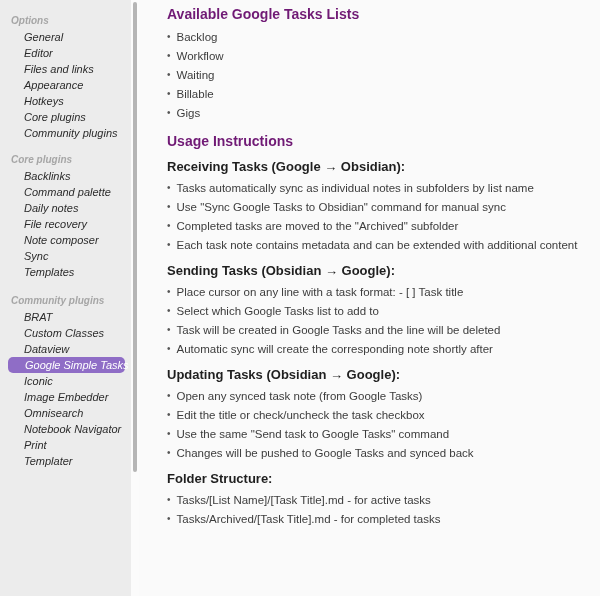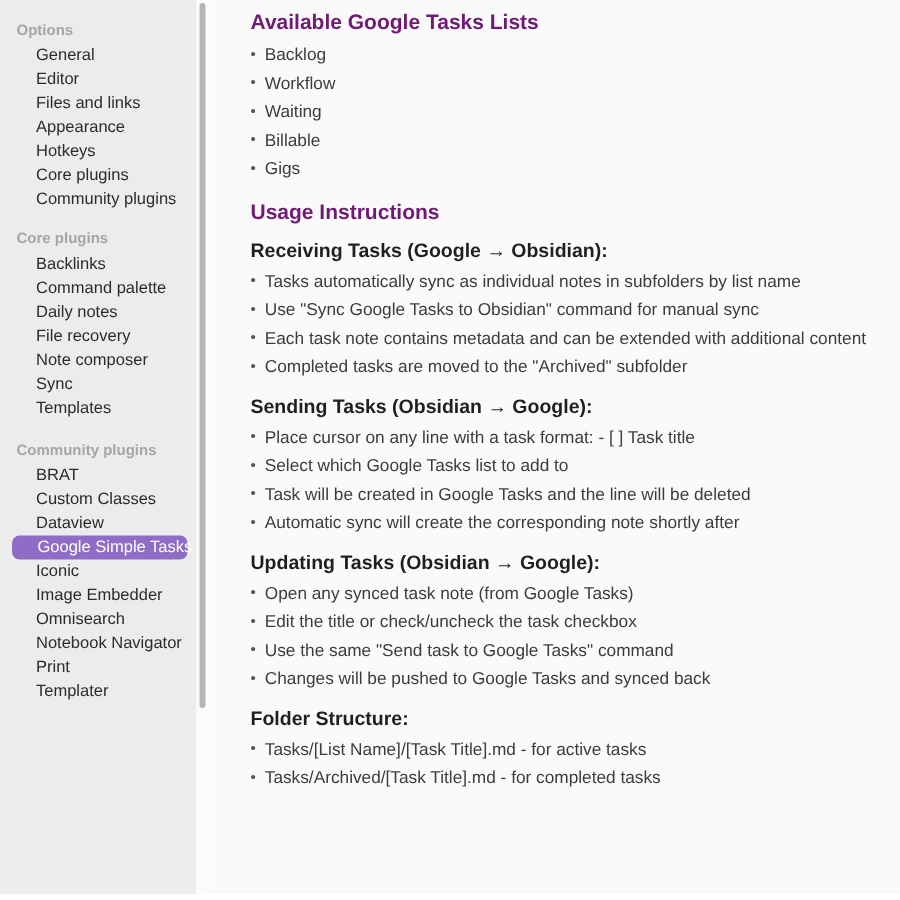--- a/index.html
+++ b/index.html
@@ -15,20 +15,21 @@
     background: #ffffff;
   }
   
   #sidebar {
     position: absolute;
     left: 0; top: 0; bottom: 4px;
     width: 131px;
     background: #ececec;
     padding-top: 13px;
     overflow: hidden;
+    font-style: italic;
   }
   .sb-section { margin-top: 0; }
   .sb-section.s1 { margin-top: 11px; }
   .sb-section.s2 { margin-top: 13px; }
   .sb-header {
     height: 16px; line-height: 16px;
     padding-left: 11px;
     font-size: 10px;
     font-weight: 600;
     color: #a6a6a6;
@@ -158,22 +159,22 @@
         <li>Workflow</li>
         <li>Waiting</li>
         <li>Billable</li>
         <li>Gigs</li>
       </ul>
       <div class="c-h3">Usage Instructions</div>
       <div class="c-h4">Receiving Tasks (Google → Obsidian):</div>
       <ul class="c-list">
         <li>Tasks automatically sync as individual notes in subfolders by list name</li>
         <li>Use "Sync Google Tasks to Obsidian" command for manual sync</li>
+        <li>Completed tasks are moved to the "Archived" subfolder</li>
         <li>Each task note contains metadata and can be extended with additional content</li>
-        <li>Completed tasks are moved to the "Archived" subfolder</li>
       </ul>
       <div class="c-h4">Sending Tasks (Obsidian → Google):</div>
       <ul class="c-list">
         <li>Place cursor on any line with a task format: - [ ] Task title</li>
         <li>Select which Google Tasks list to add to</li>
         <li>Task will be created in Google Tasks and the line will be deleted</li>
         <li>Automatic sync will create the corresponding note shortly after</li>
       </ul>
       <div class="c-h4">Updating Tasks (Obsidian → Google):</div>
       <ul class="c-list">

